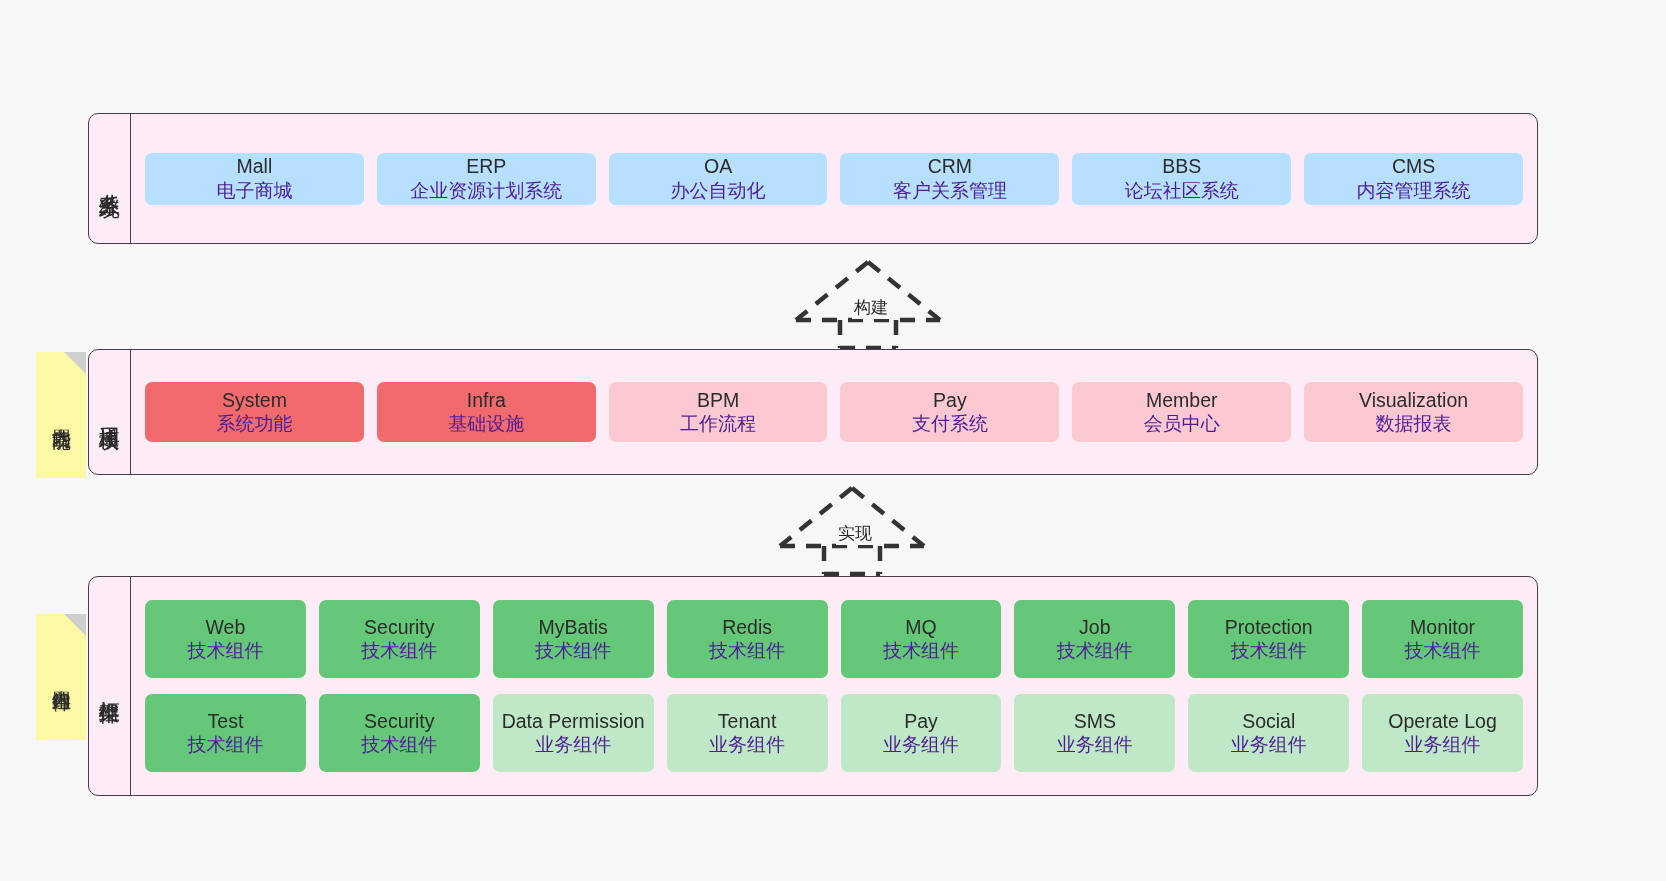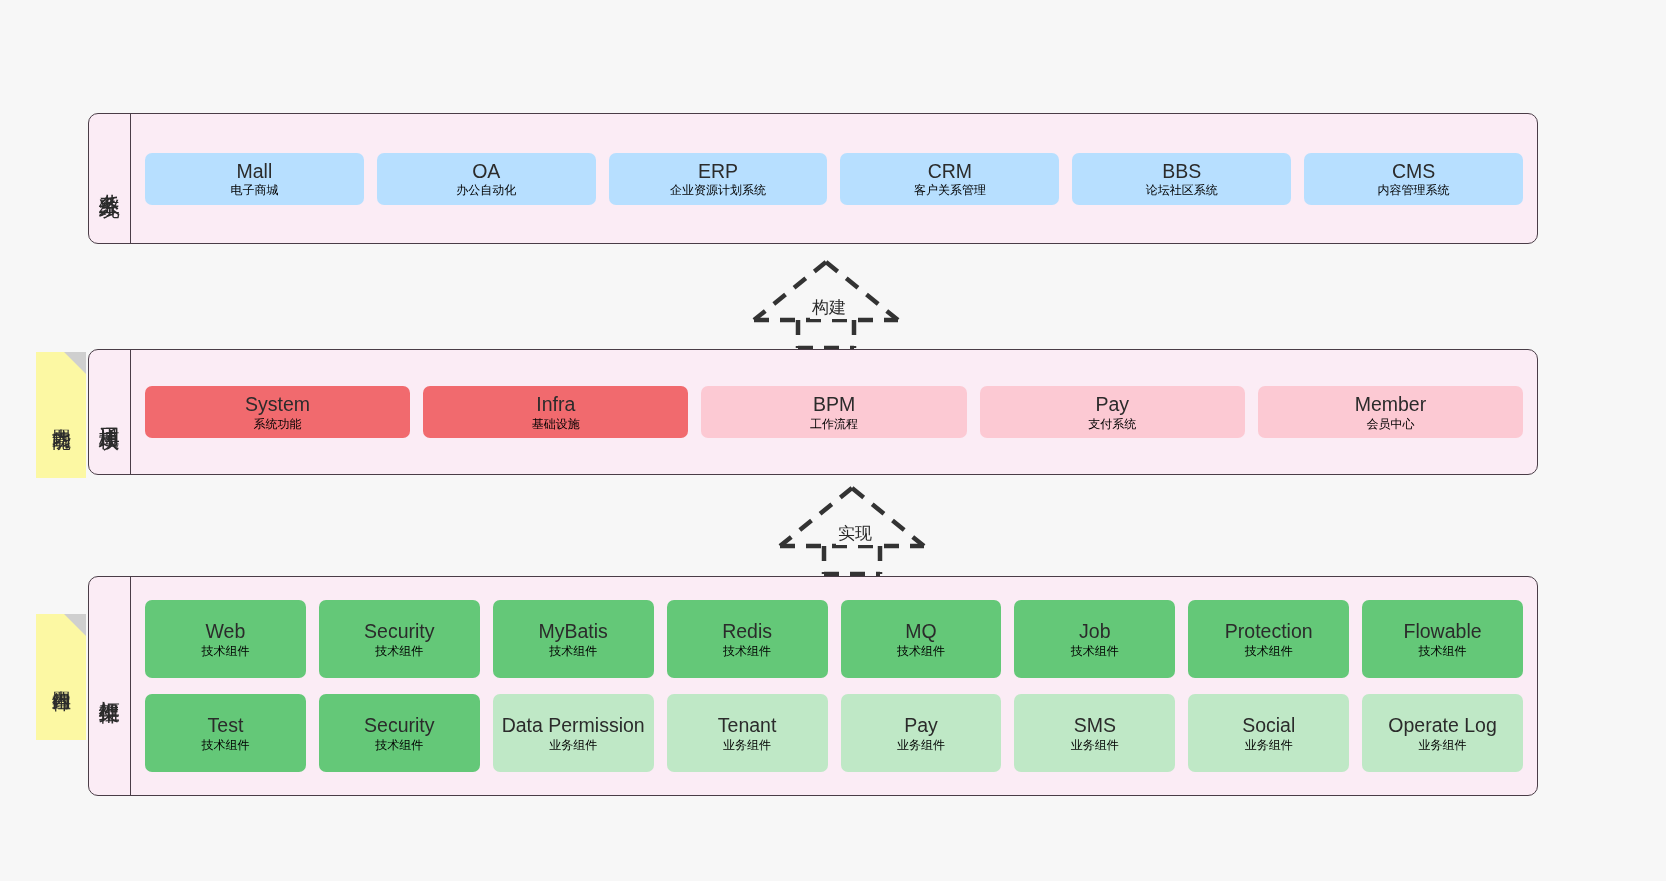--- a/index.html
+++ b/index.html
@@ -82,22 +82,22 @@
     text-align: center;
     box-sizing: border-box;
     padding: 6px 4px;
     line-height: 1.26;
   }
   .card .en {
     font-size: 19.5px;
     color: #2b2b2b;
   }
   .card .cn {
-    font-size: 12px;
-    color: #000000;
+    font-size: 19px;
+    color: #4c1d95;
   }
 
   .card.blue        { background: #b7dfff; }
   .card.red         { background: #f16a6e; }
   .card.pink        { background: #fcc9d3; }
   .card.green       { background: #64c878; }
   .card.green-light { background: #bfe8c6; justify-content: center; }
 
   
   #layer-business  { left: 88px;  top: 113px; width: 1450px; height: 131px; }
@@ -154,45 +154,45 @@
   .arrow .arrow-label {
     position: absolute;
     left: 60px;
     top: 38px;
     font-size: 17px;
     color: #2b2b2b;
     background: #f7f7f7;
     padding: 0 2px;
     white-space: nowrap;
   }
-  #arrow-build  { left: 750px; top: 258px; }
+  #arrow-build  { left: 792px; top: 258px; }
   #arrow-impl   { left: 776px; top: 484px; }
 </style>
 </head>
 <body>
 
 <div class="canvas">
 
   <div class="layer" id="layer-business">
     <div class="layer-title">
       <span>业务系统</span>
     </div>
     <div class="layer-body">
       <div class="row">
         <div class="card blue">
           <div class="en">Mall</div>
           <div class="cn">电子商城</div>
         </div>
         <div class="card blue">
+          <div class="en">ERP</div>
+          <div class="cn">企业资源计划系统</div>
+        </div>
+        <div class="card blue">
           <div class="en">OA</div>
           <div class="cn">办公自动化</div>
-        </div>
-        <div class="card blue">
-          <div class="en">ERP</div>
-          <div class="cn">企业资源计划系统</div>
         </div>
         <div class="card blue">
           <div class="en">CRM</div>
           <div class="cn">客户关系管理</div>
         </div>
         <div class="card blue">
           <div class="en">BBS</div>
           <div class="cn">论坛社区系统</div>
         </div>
         <div class="card blue">
@@ -239,20 +239,24 @@
           <div class="cn">工作流程</div>
         </div>
         <div class="card pink">
           <div class="en">Pay</div>
           <div class="cn">支付系统</div>
         </div>
         <div class="card pink">
           <div class="en">Member</div>
           <div class="cn">会员中心</div>
         </div>
+        <div class="card pink">
+          <div class="en">Visualization</div>
+          <div class="cn">数据报表</div>
+        </div>
       </div>
     </div>
   </div>
 
   <div class="arrow" id="arrow-impl">
     <svg width="152" height="92" viewBox="0 0 152 92">
       <path d="M76 4 L148 62" fill="none" stroke="#333" stroke-width="4.5" stroke-dasharray="15,11"></path>
       <path d="M76 4 L4 62" fill="none" stroke="#333" stroke-width="4.5" stroke-dasharray="15,11"></path>
       <path d="M4 62 L148 62" fill="none" stroke="#333" stroke-width="4.5" stroke-dasharray="15,11"></path>
       <path d="M48 62 L48 90" fill="none" stroke="#333" stroke-width="4.5" stroke-dasharray="15,11"></path>
@@ -295,21 +299,21 @@
         </div>
         <div class="card green">
           <div class="en">Job</div>
           <div class="cn">技术组件</div>
         </div>
         <div class="card green">
           <div class="en">Protection</div>
           <div class="cn">技术组件</div>
         </div>
         <div class="card green">
-          <div class="en">Flowable</div>
+          <div class="en">Monitor</div>
           <div class="cn">技术组件</div>
         </div>
       </div>
       <div class="row">
         <div class="card green">
           <div class="en">Test</div>
           <div class="cn">技术组件</div>
         </div>
         <div class="card green">
           <div class="en">Security</div>

